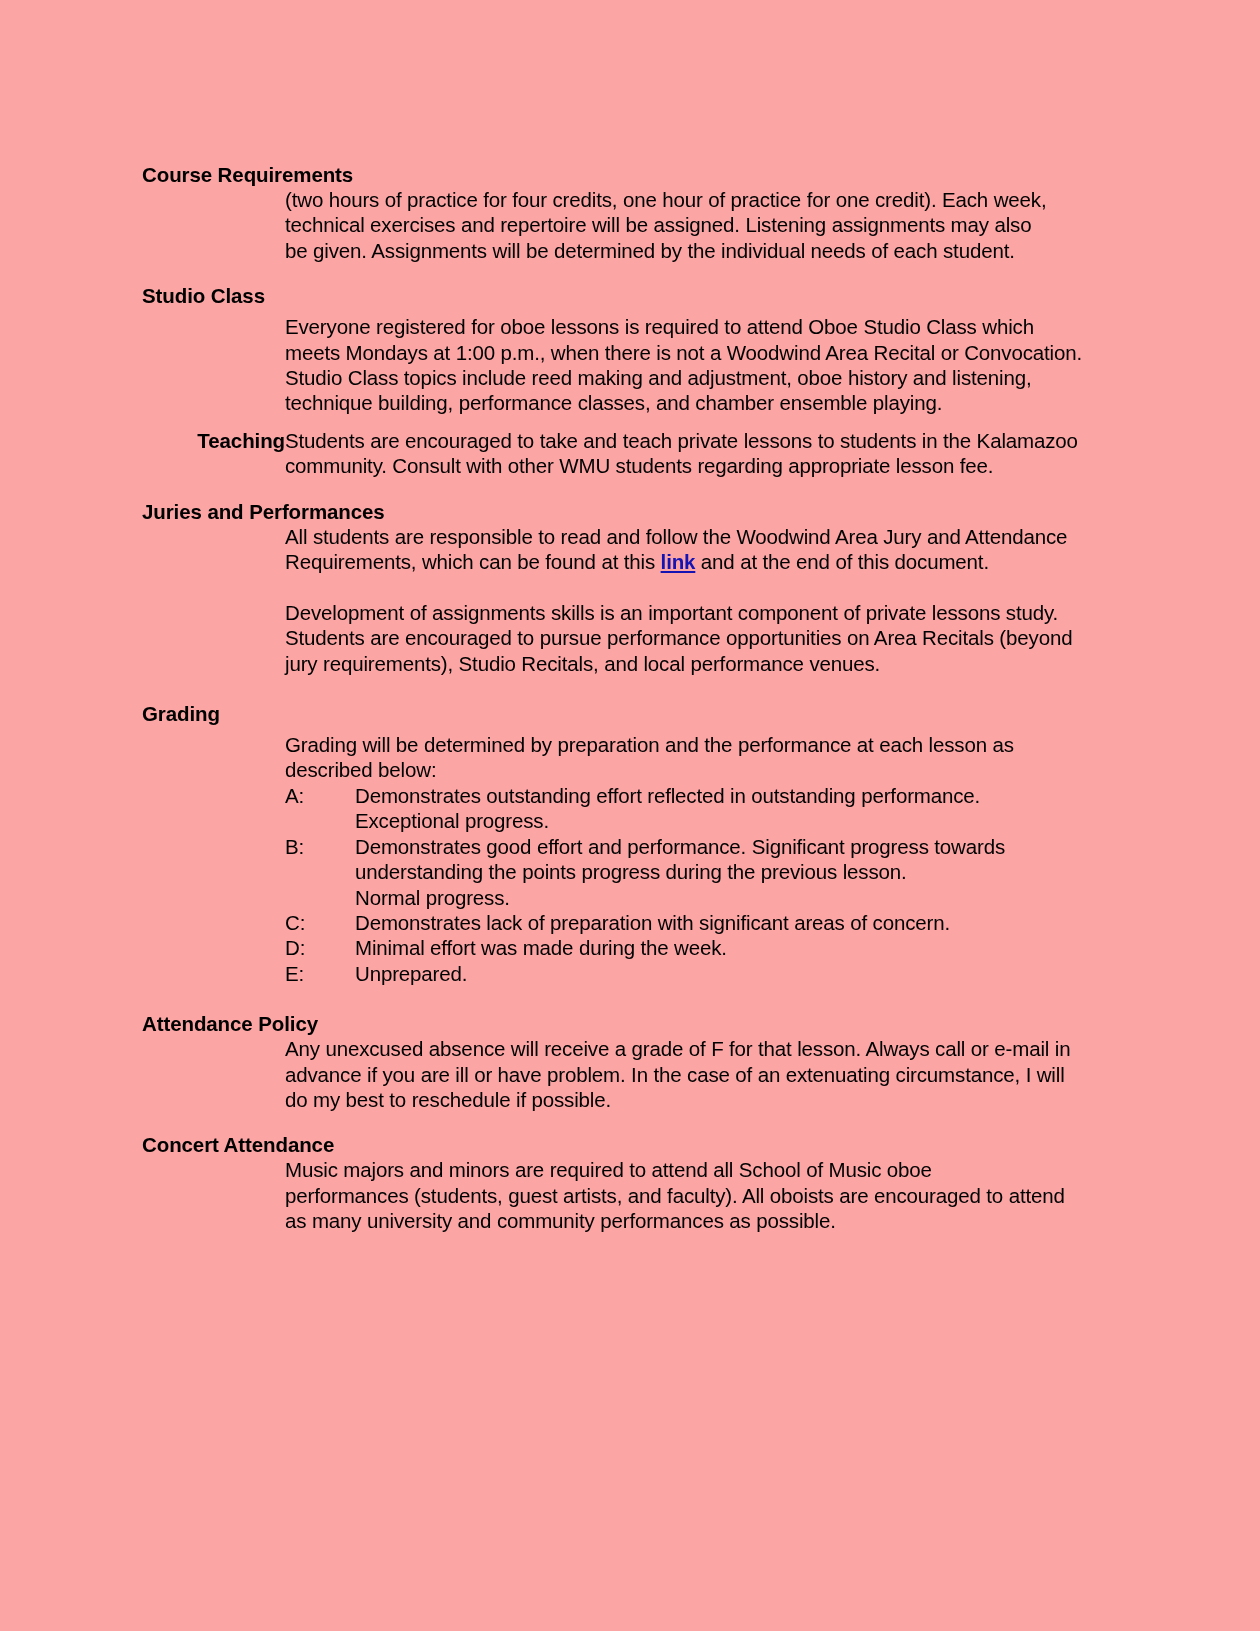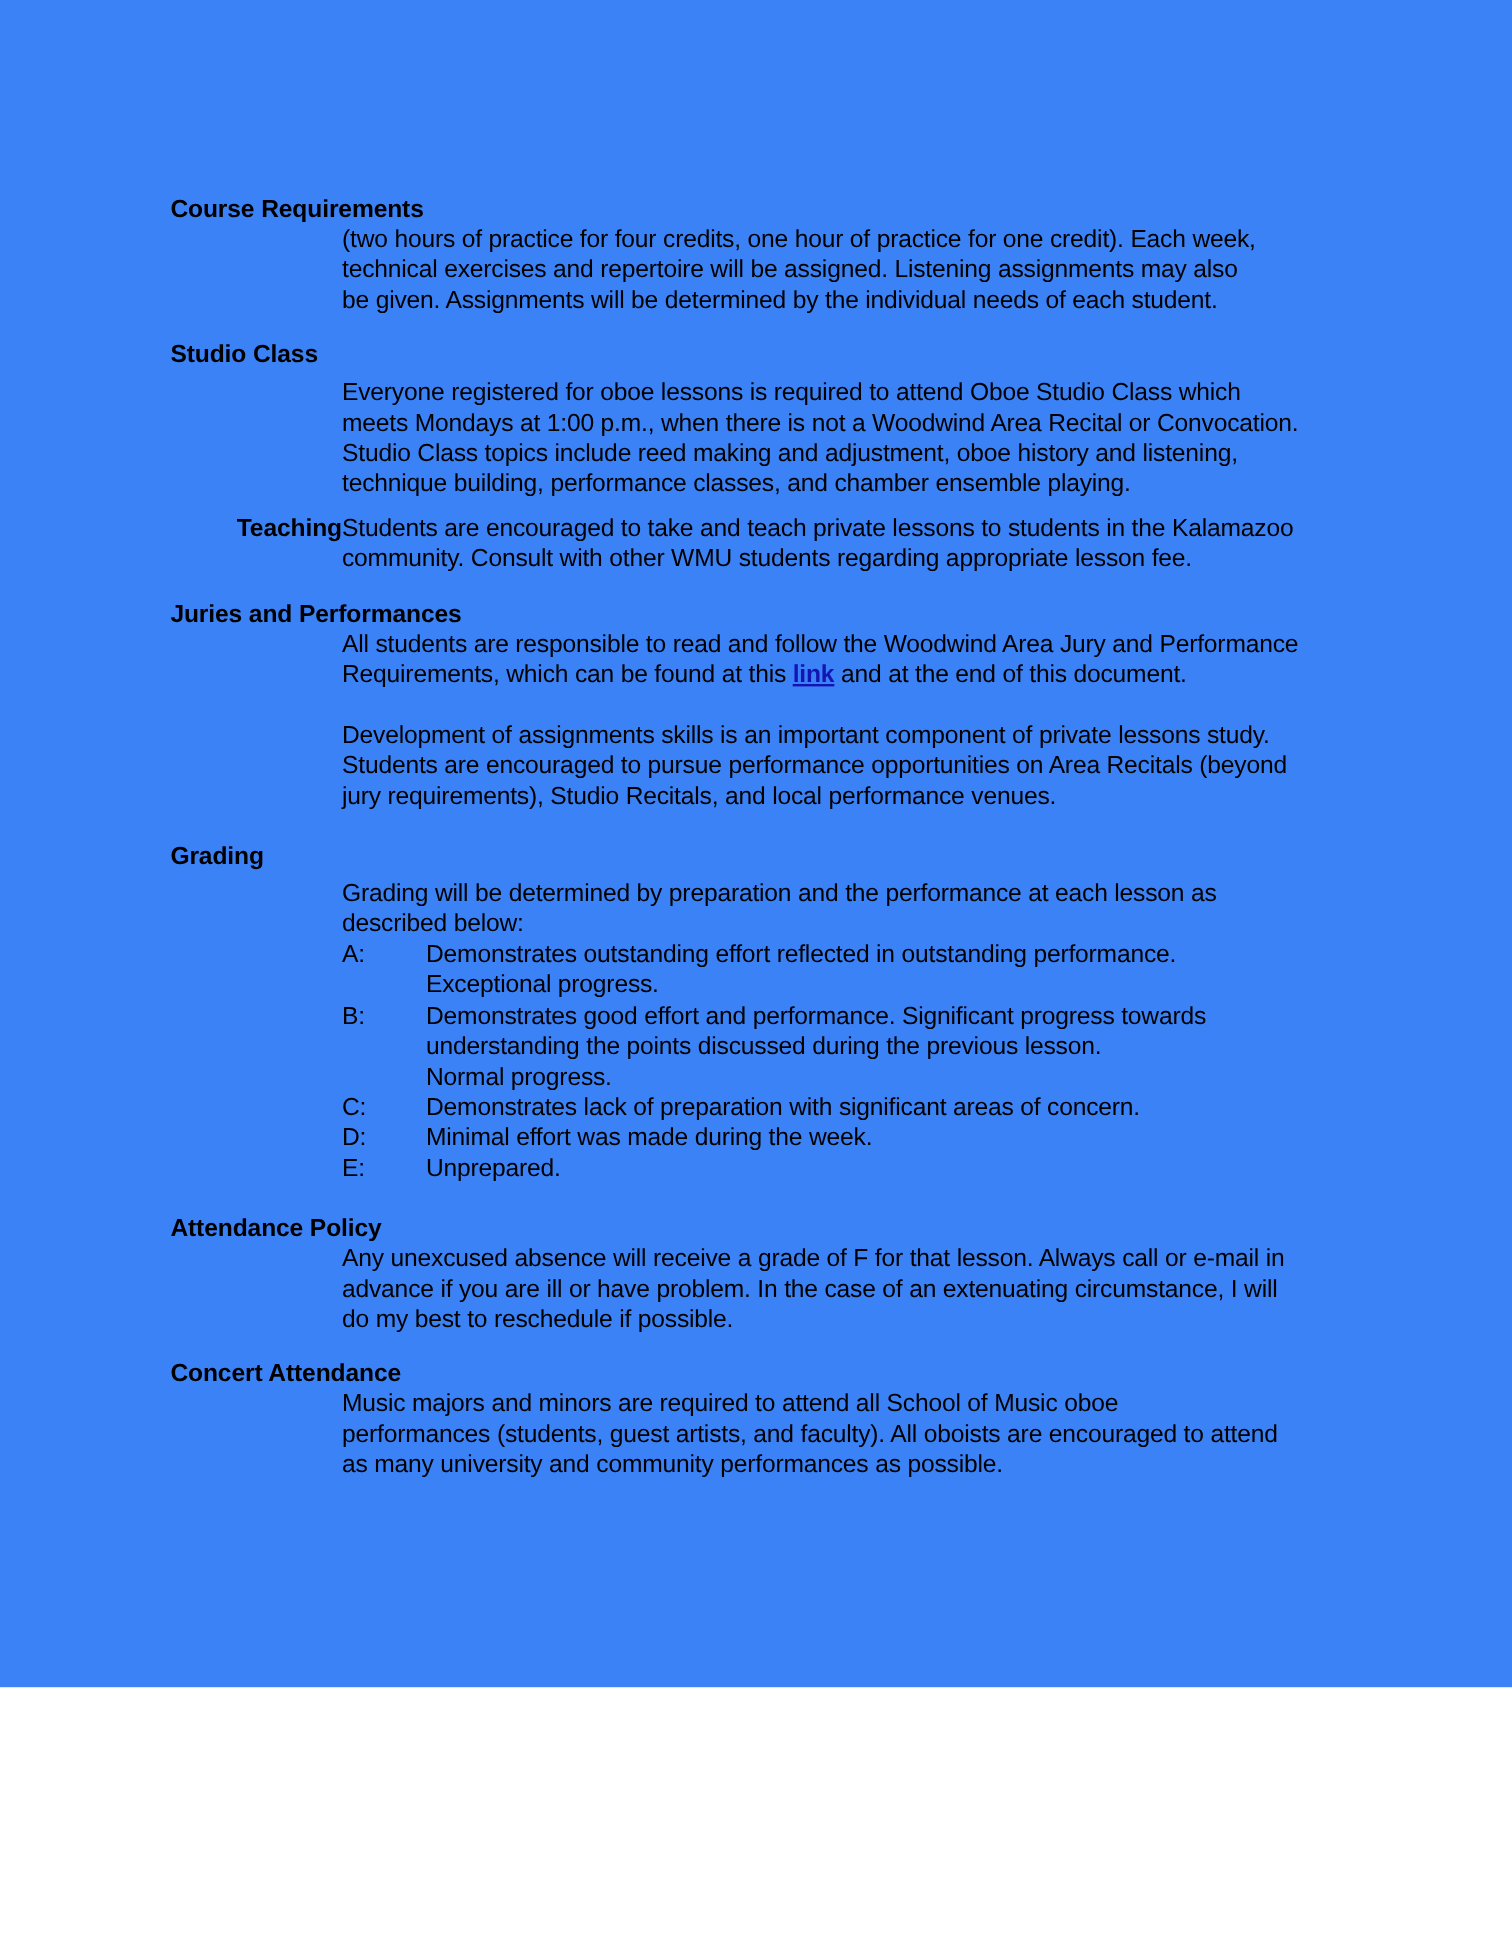--- a/index.html
+++ b/index.html
@@ -14,22 +14,22 @@
     position: relative;
     font-family: "Liberation Sans", sans-serif;
     color: #000000;
     -webkit-font-smoothing: antialiased;
   }
   .page {
     position: absolute;
     left: 0;
     top: 0;
     width: 1260px;
-    height: 1406px;
-    background: #3b82f6;
+    height: 1631px;
+    background: #fca5a5;
     overflow: hidden;
   }
   .content {
     position: absolute;
     left: 142px;
     top: 162px;
     width: 940px;
   }
 
   
@@ -154,21 +154,21 @@
         <span class="ln">community. Consult with other WMU students regarding appropriate lesson fee.</span>
       </p>
     </div>
 
     <div class="gap-m"></div>
 
     <div class="section">
       <div class="heading">Juries and Performances</div>
       <div class="body-col">
         <p class="para">
-          <span class="ln">All students are responsible to read and follow the Woodwind Area Jury and Performance</span>
+          <span class="ln">All students are responsible to read and follow the Woodwind Area Jury and Attendance</span>
           <span class="ln"><span>Requirements, which can be found at this </span><a class="doclink" href="#">link</a><span> and at the end of this document.</span></span>
         </p>
         <div class="blank-line"></div>
         <p class="para">
           <span class="ln">Development of assignments skills is an important component of private lessons study.</span>
           <span class="ln">Students are encouraged to pursue performance opportunities on Area Recitals (beyond</span>
           <span class="ln">jury requirements), Studio Recitals, and local performance venues.</span>
         </p>
       </div>
     </div>
@@ -191,21 +191,21 @@
             <span class="grade-desc">
               <span class="ln">Demonstrates outstanding effort reflected in outstanding performance.</span>
               <span class="ln">Exceptional progress.</span>
             </span>
           </div>
 
           <div class="grade-row">
             <span class="grade-key">B:</span>
             <span class="grade-desc">
               <span class="ln">Demonstrates good effort and performance.  Significant progress towards</span>
-              <span class="ln">understanding the points discussed during the previous lesson.</span>
+              <span class="ln">understanding the points progress during the previous lesson.</span>
               <span class="ln">Normal progress.</span>
             </span>
           </div>
 
           <div class="grade-row">
             <span class="grade-key">C:</span>
             <span class="grade-desc">
               <span class="ln">Demonstrates lack of preparation with significant areas of concern.</span>
             </span>
           </div>

